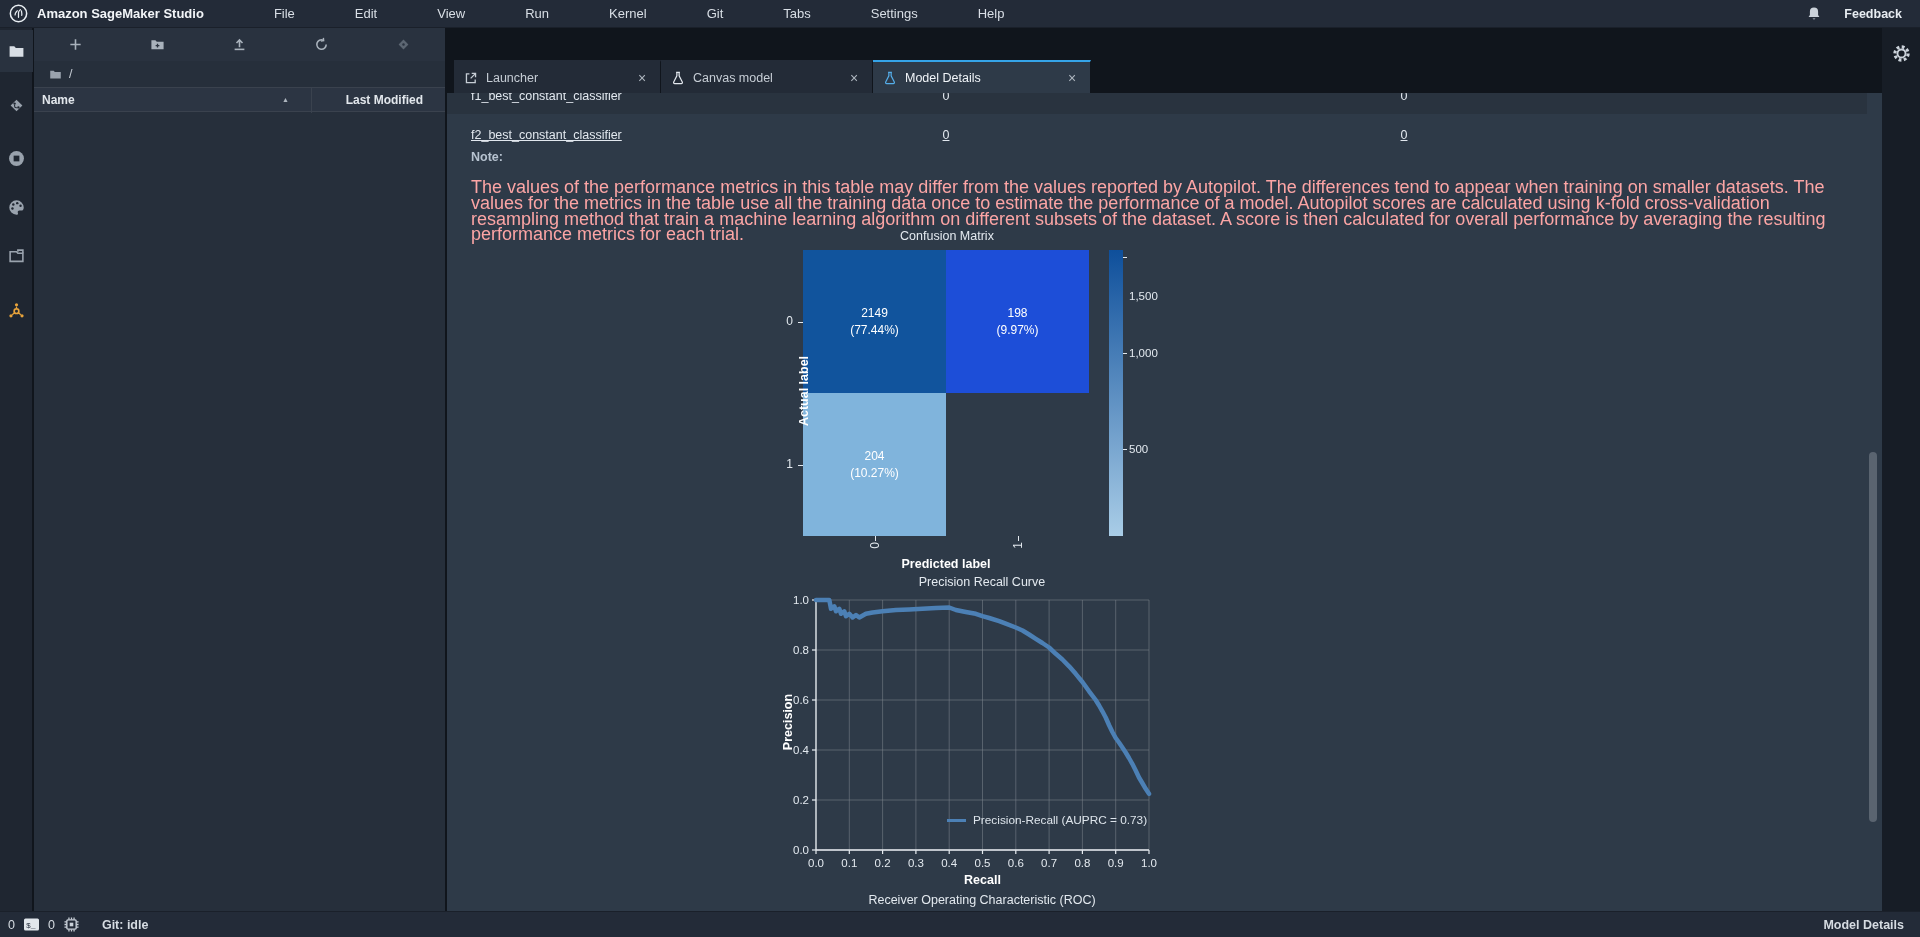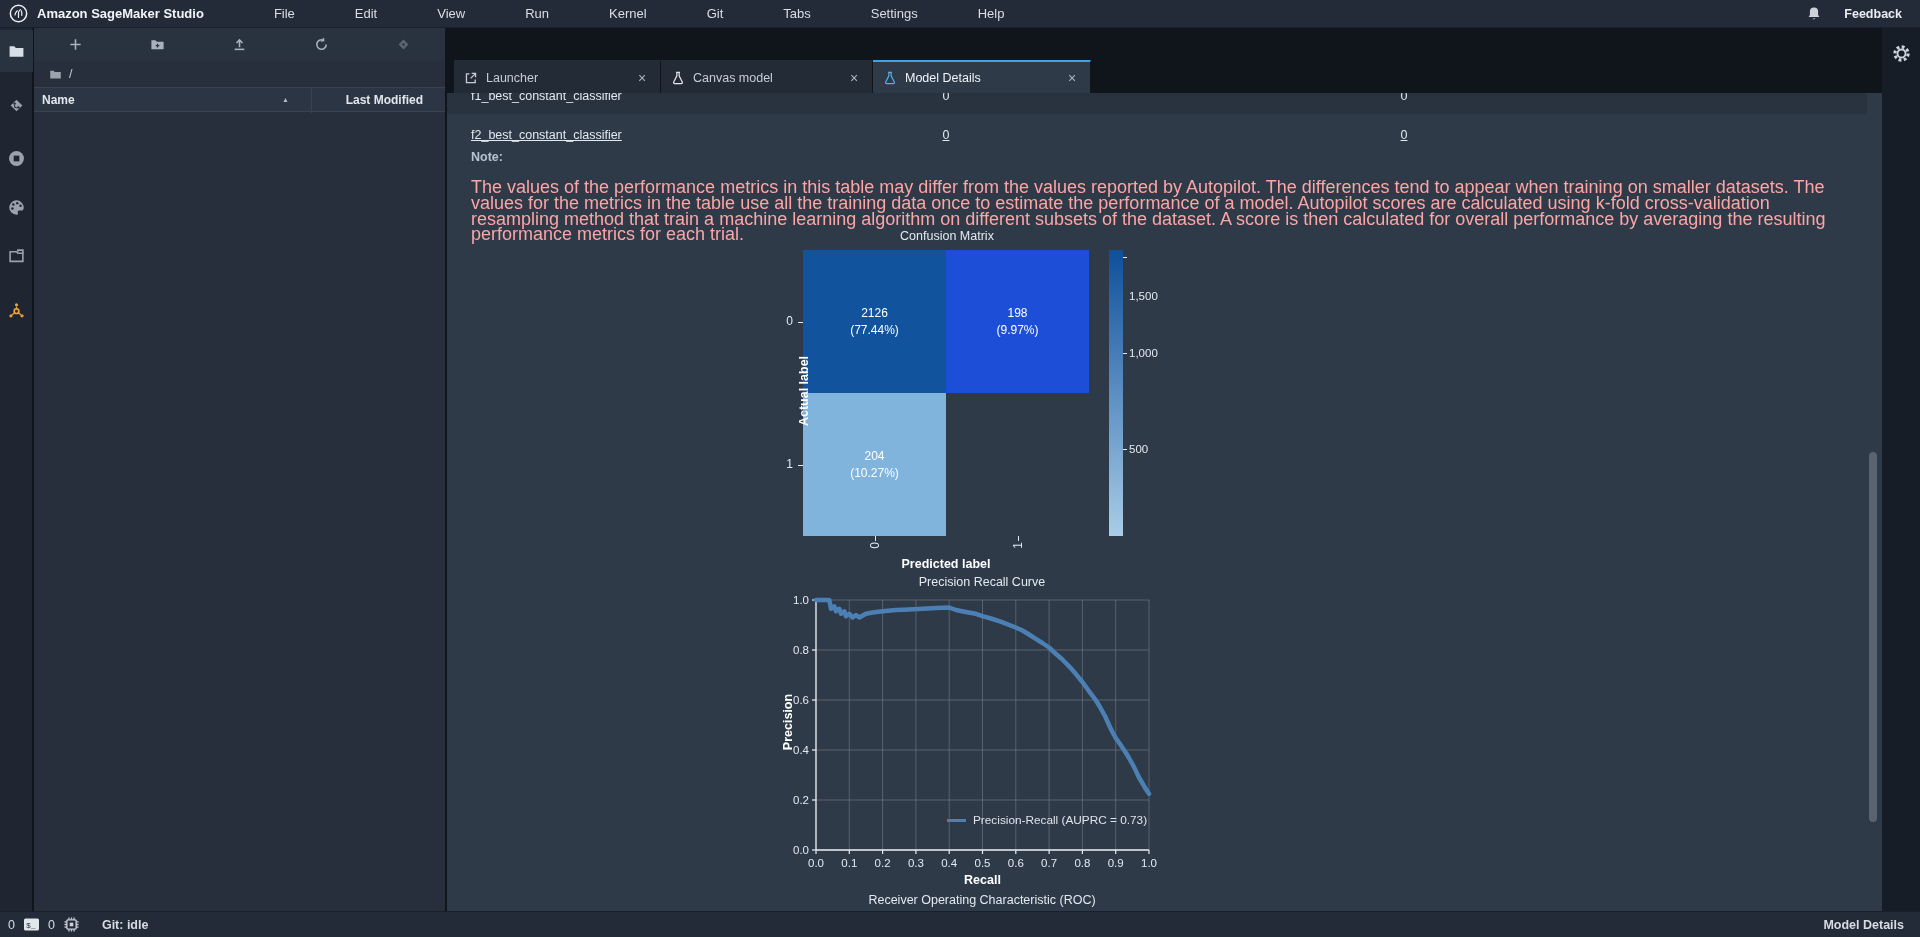--- a/index.html
+++ b/index.html
@@ -308,21 +308,21 @@
           <span class="v2" style="position:absolute">0</span>
         </div>
 
         <div id="note-label">Note:</div>
         <div id="note-text">The values of the performance metrics in this table may differ from the values reported by Autopilot. The differences tend to appear when training on smaller datasets. The values for the metrics in the table use all the training data once to estimate the performance of a model. Autopilot scores are calculated using k-fold cross-validation resampling method that train a machine learning algorithm on different subsets of the dataset. A score is then calculated for overall performance by averaging the resulting performance metrics for each trial.</div>
 
         <div id="cm-wrap">
           <div id="cm-title">Confusion Matrix</div>
           <div id="cm-grid">
               <div class="cm-cell" style="background: rgb(17, 84, 157);">
-                <span>2126</span>
+                <span>2149</span>
                 <span>(77.44%)</span>
               </div>
               <div class="cm-cell" style="background: #1d4ed8;">
                 <span>198</span>
                 <span>(9.97%)</span>
               </div>
               <div class="cm-cell" style="background: rgb(128, 180, 220);">
                 <span>204</span>
                 <span>(10.27%)</span>
               </div>

